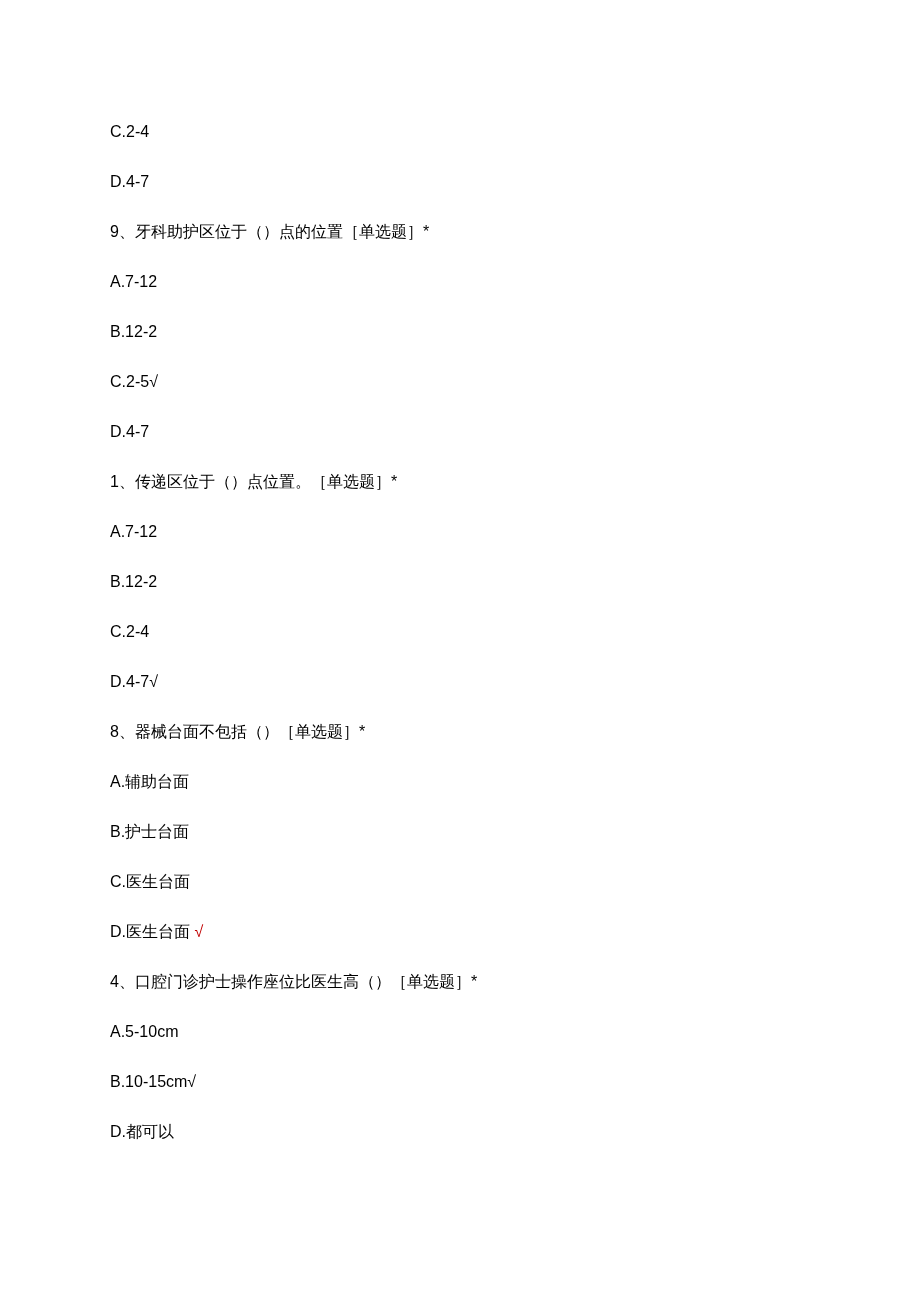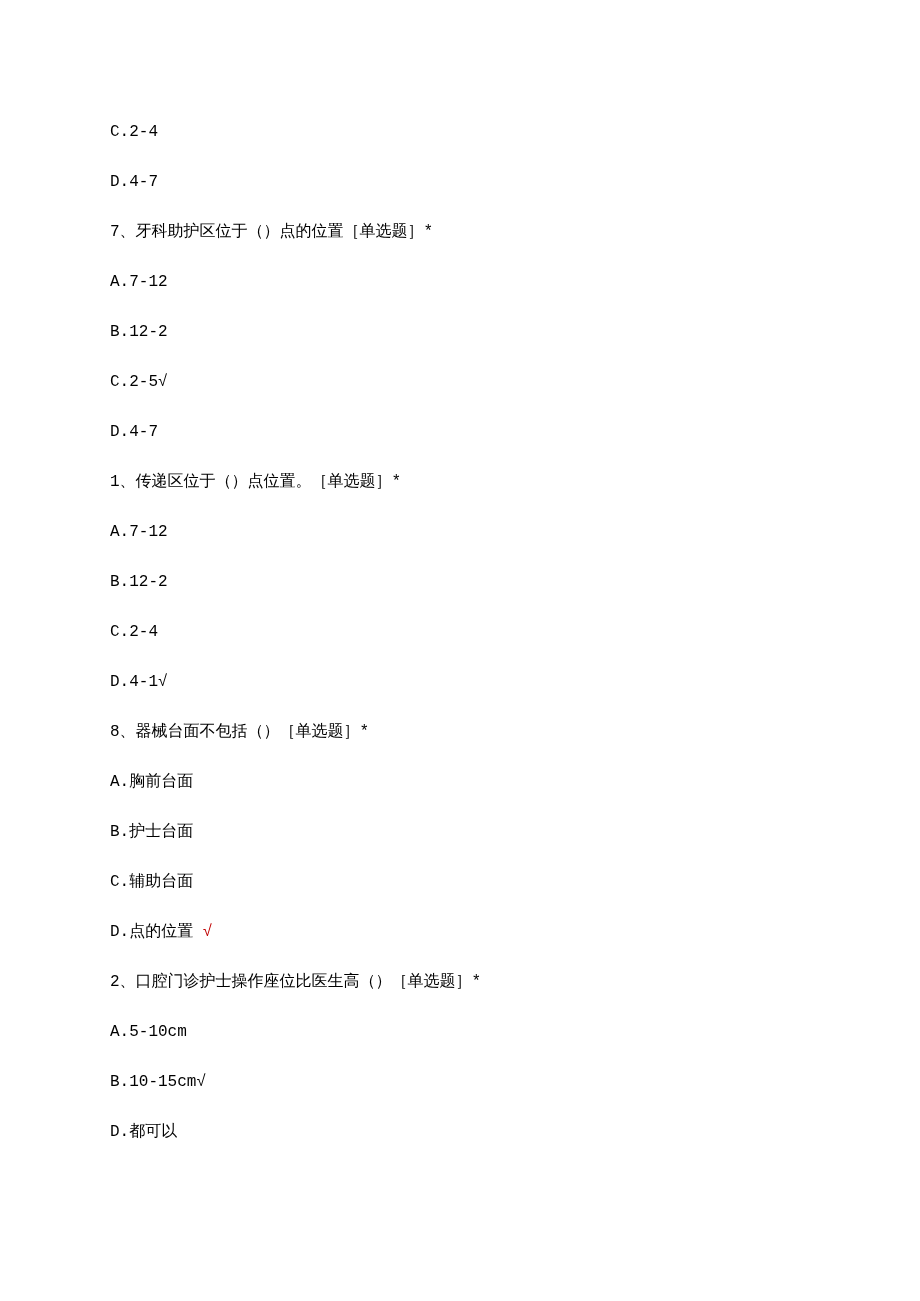--- a/index.html
+++ b/index.html
@@ -8,43 +8,42 @@
     width: 920px;
     height: 1301px;
     font-family: "Microsoft YaHei", "SimSun", Arial, sans-serif;
     font-size: 16px;
     color: #000000;
     padding: 120px 110px 0 110px;
     line-height: 1.5;
   }
   .line {
     margin-bottom: 26px;
-    font-family: Liberation Mono, monospace;
   }
   .red {
     color: #c00000;
   }
 </style>
 </head>
 <body>
 
 <div class="line">C.2-4</div>
 <div class="line">D.4-7</div>
-<div class="line">7、牙科助护区位于（）点的位置［单选题］*</div>
+<div class="line">9、牙科助护区位于（）点的位置［单选题］*</div>
 <div class="line">A.7-12</div>
 <div class="line">B.12-2</div>
 <div class="line">C.2-5√</div>
 <div class="line">D.4-7</div>
 <div class="line">1、传递区位于（）点位置。［单选题］*</div>
 <div class="line">A.7-12</div>
 <div class="line">B.12-2</div>
 <div class="line">C.2-4</div>
-<div class="line">D.4-1√</div>
+<div class="line">D.4-7√</div>
 <div class="line">8、器械台面不包括（）［单选题］*</div>
-<div class="line">A.胸前台面</div>
+<div class="line">A.辅助台面</div>
 <div class="line">B.护士台面</div>
-<div class="line">C.辅助台面</div>
-<div class="line"><span>D.点的位置 </span><span class="red">√</span></div>
-<div class="line">2、口腔门诊护士操作座位比医生高（）［单选题］*</div>
+<div class="line">C.医生台面</div>
+<div class="line"><span>D.医生台面 </span><span class="red">√</span></div>
+<div class="line">4、口腔门诊护士操作座位比医生高（）［单选题］*</div>
 <div class="line">A.5-10cm</div>
 <div class="line">B.10-15cm√</div>
 <div class="line"></div>
 <div class="line">D.都可以</div>
 
 </body></html>

